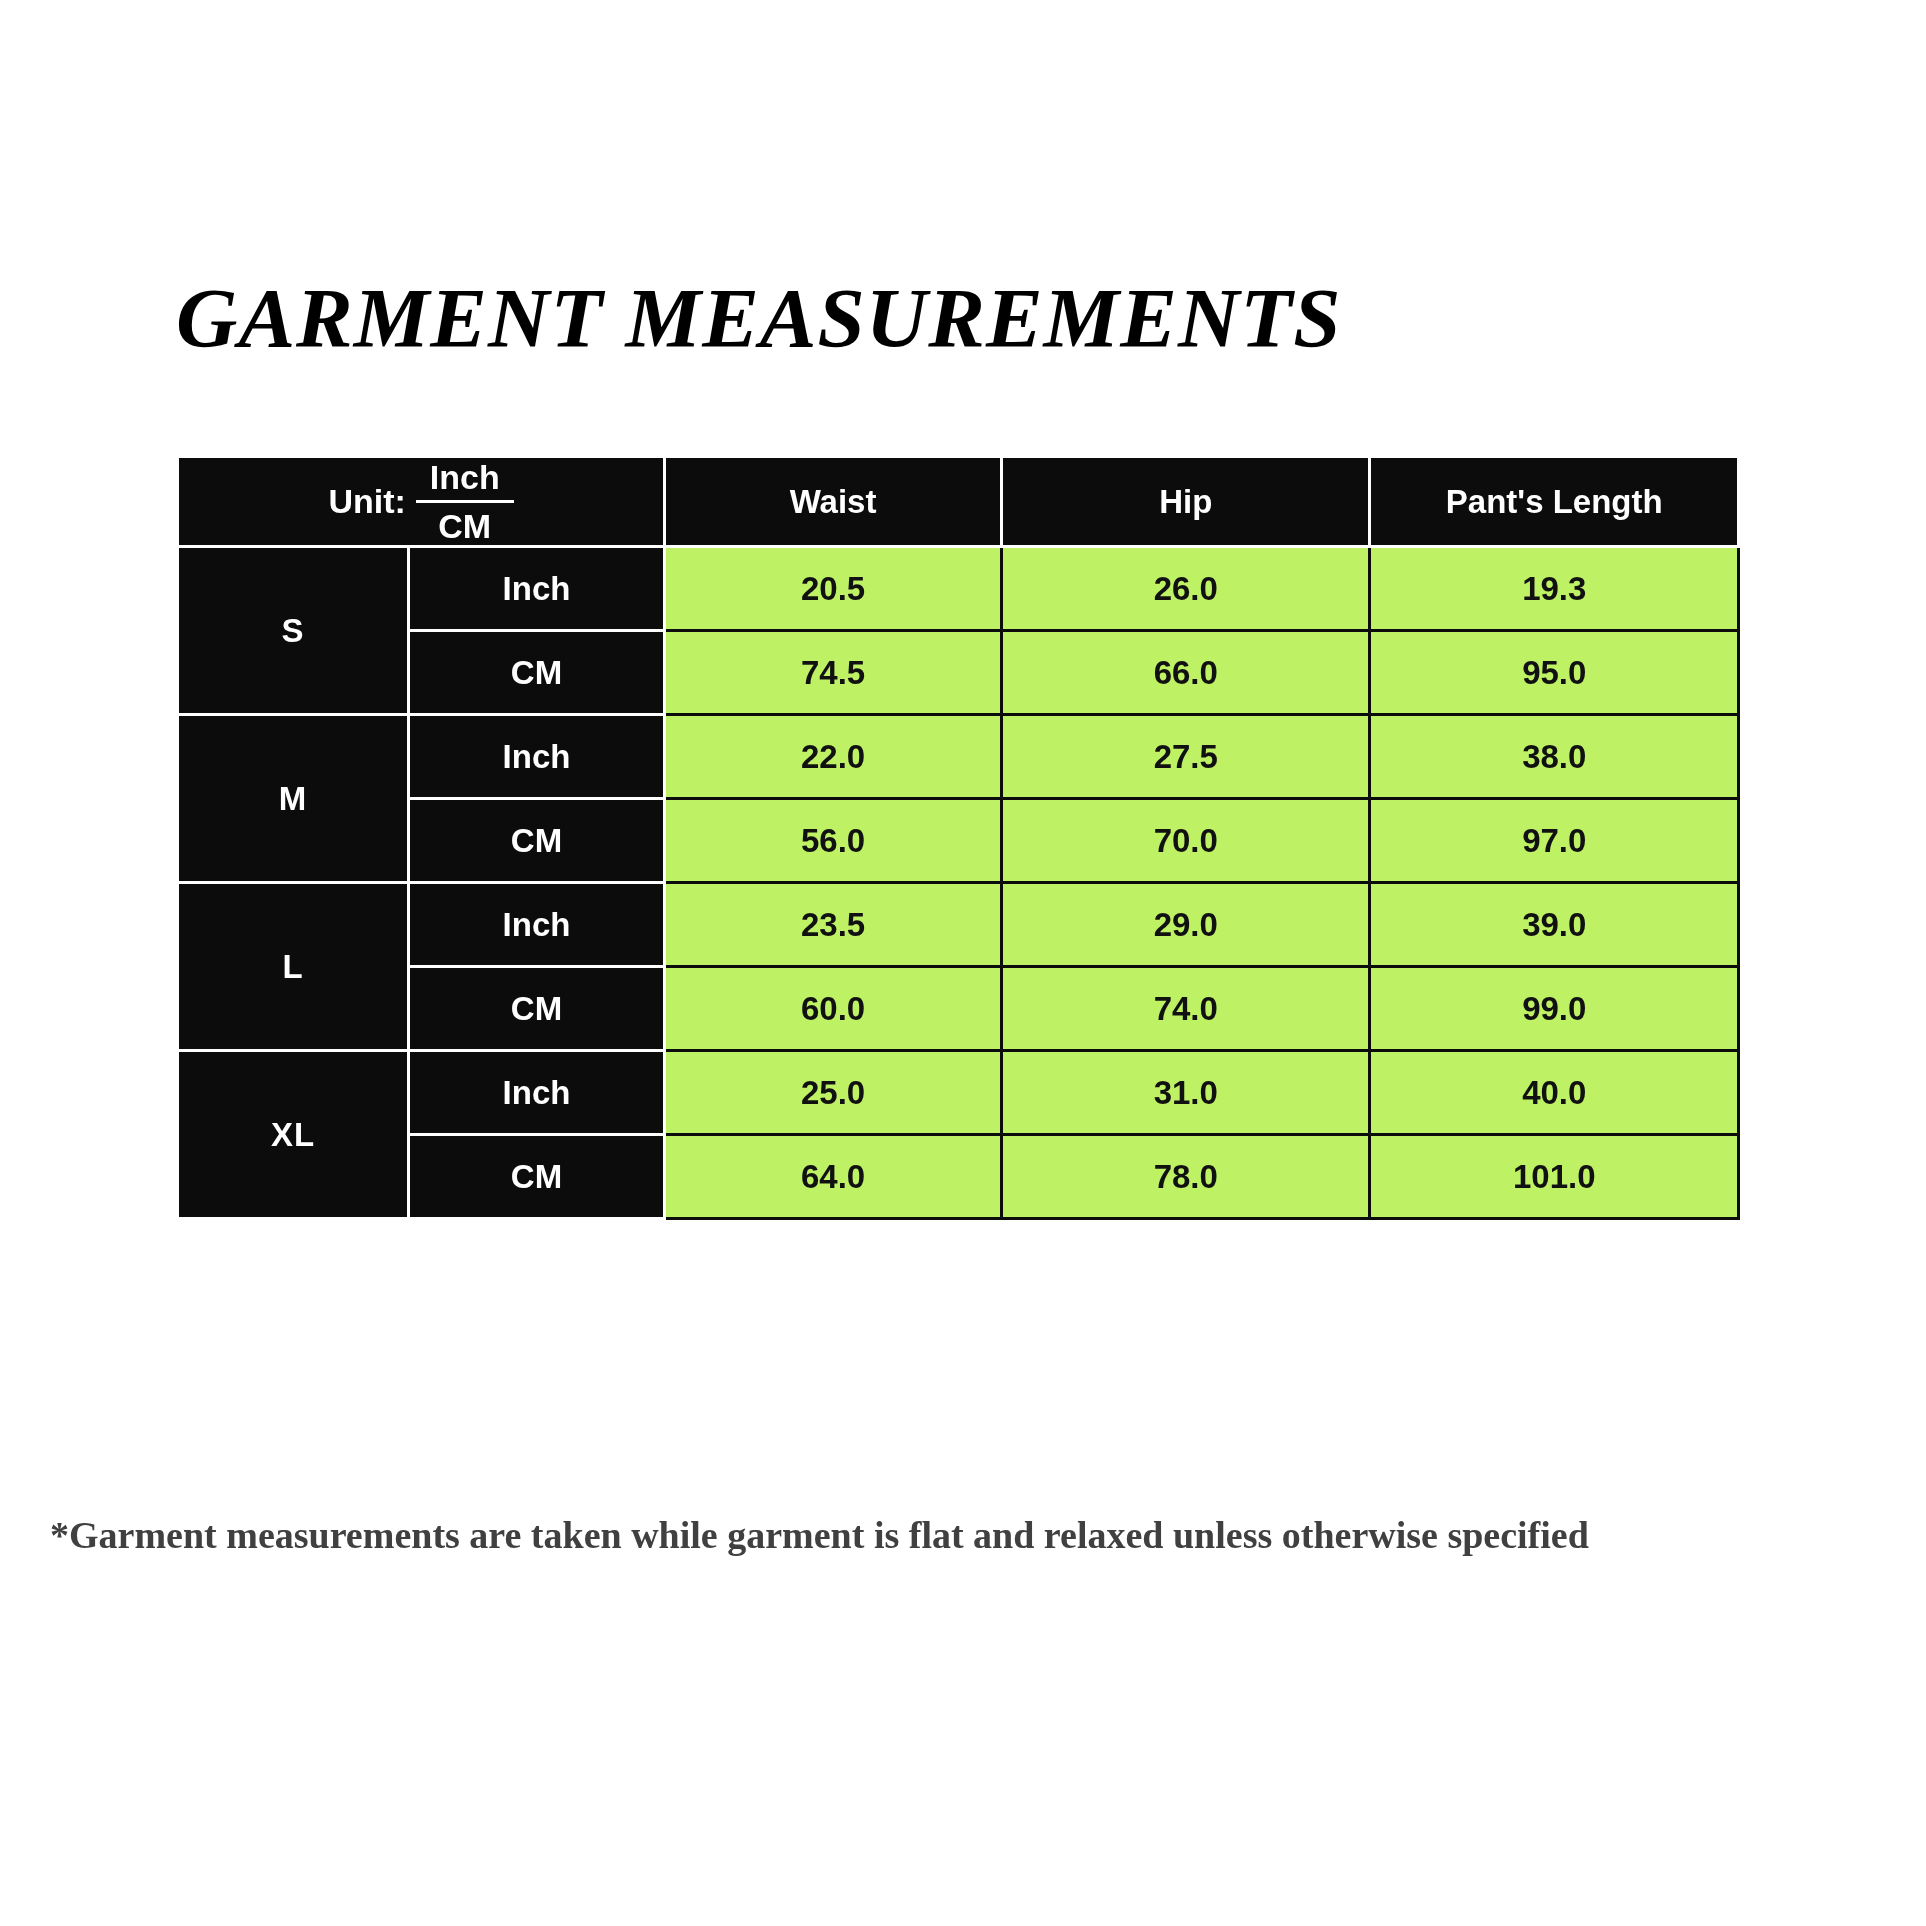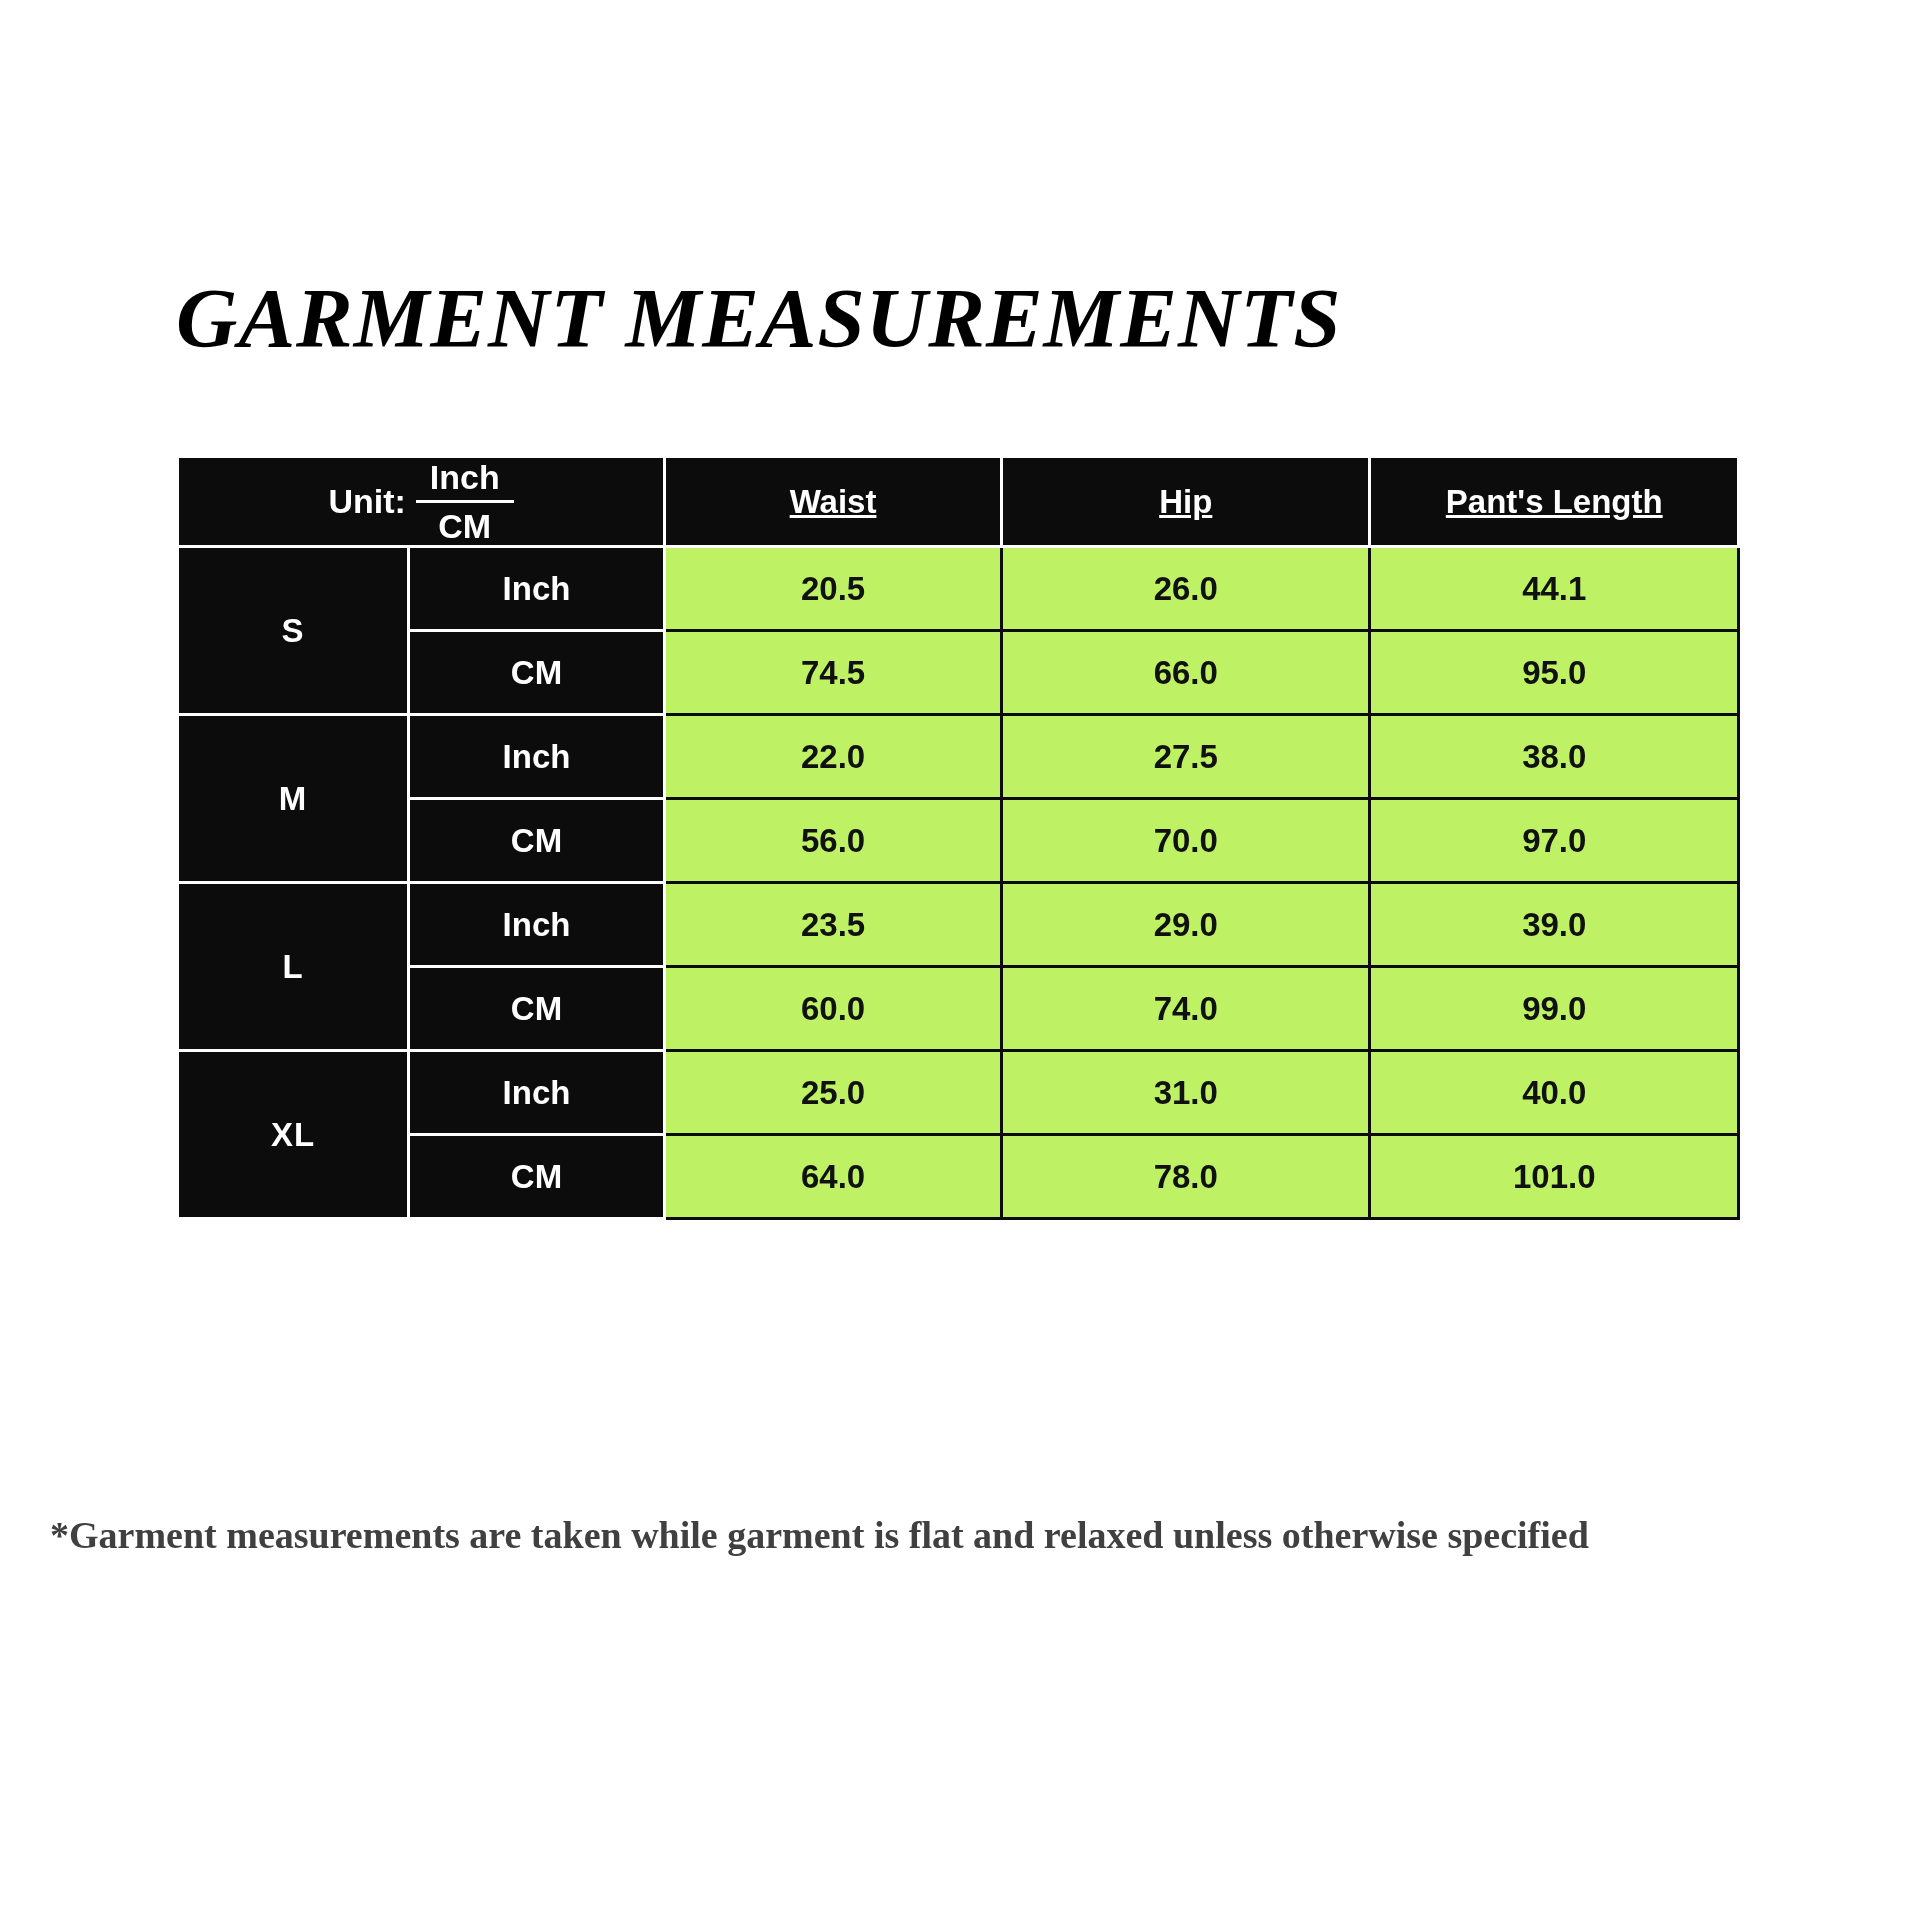--- a/index.html
+++ b/index.html
@@ -55,21 +55,20 @@
     height: 81px;
   }
   table.size-chart td.val {
     background: #bef264;
     color: #111111;
     border: 3px solid #0c0c0c;
   }
   td.hdr {
     font-size: 34px;
     line-height: 1.15;
-    text-decoration: underline;
   }
   td.unit-cell {
     height: 198px;
   }
   .unit-inner {
     display: flex;
     align-items: center;
     justify-content: center;
     gap: 10px;
     font-size: 34px;
@@ -138,21 +137,21 @@
           <td class="hdr">Waist</td>
           <td class="hdr">Hip</td>
           <td class="hdr">Pant's Length</td>
         </tr>
 
         <tr>
           <td class="size-label" rowspan="2">S</td>
           <td class="unit-row">Inch</td>
           <td class="val">20.5</td>
           <td class="val">26.0</td>
-          <td class="val">44.1</td>
+          <td class="val">19.3</td>
         </tr>
         <tr>
           <td class="unit-row">CM</td>
           <td class="val">74.5</td>
           <td class="val">66.0</td>
           <td class="val">95.0</td>
         </tr>
 
         <tr>
           <td class="size-label" rowspan="2">M</td>

